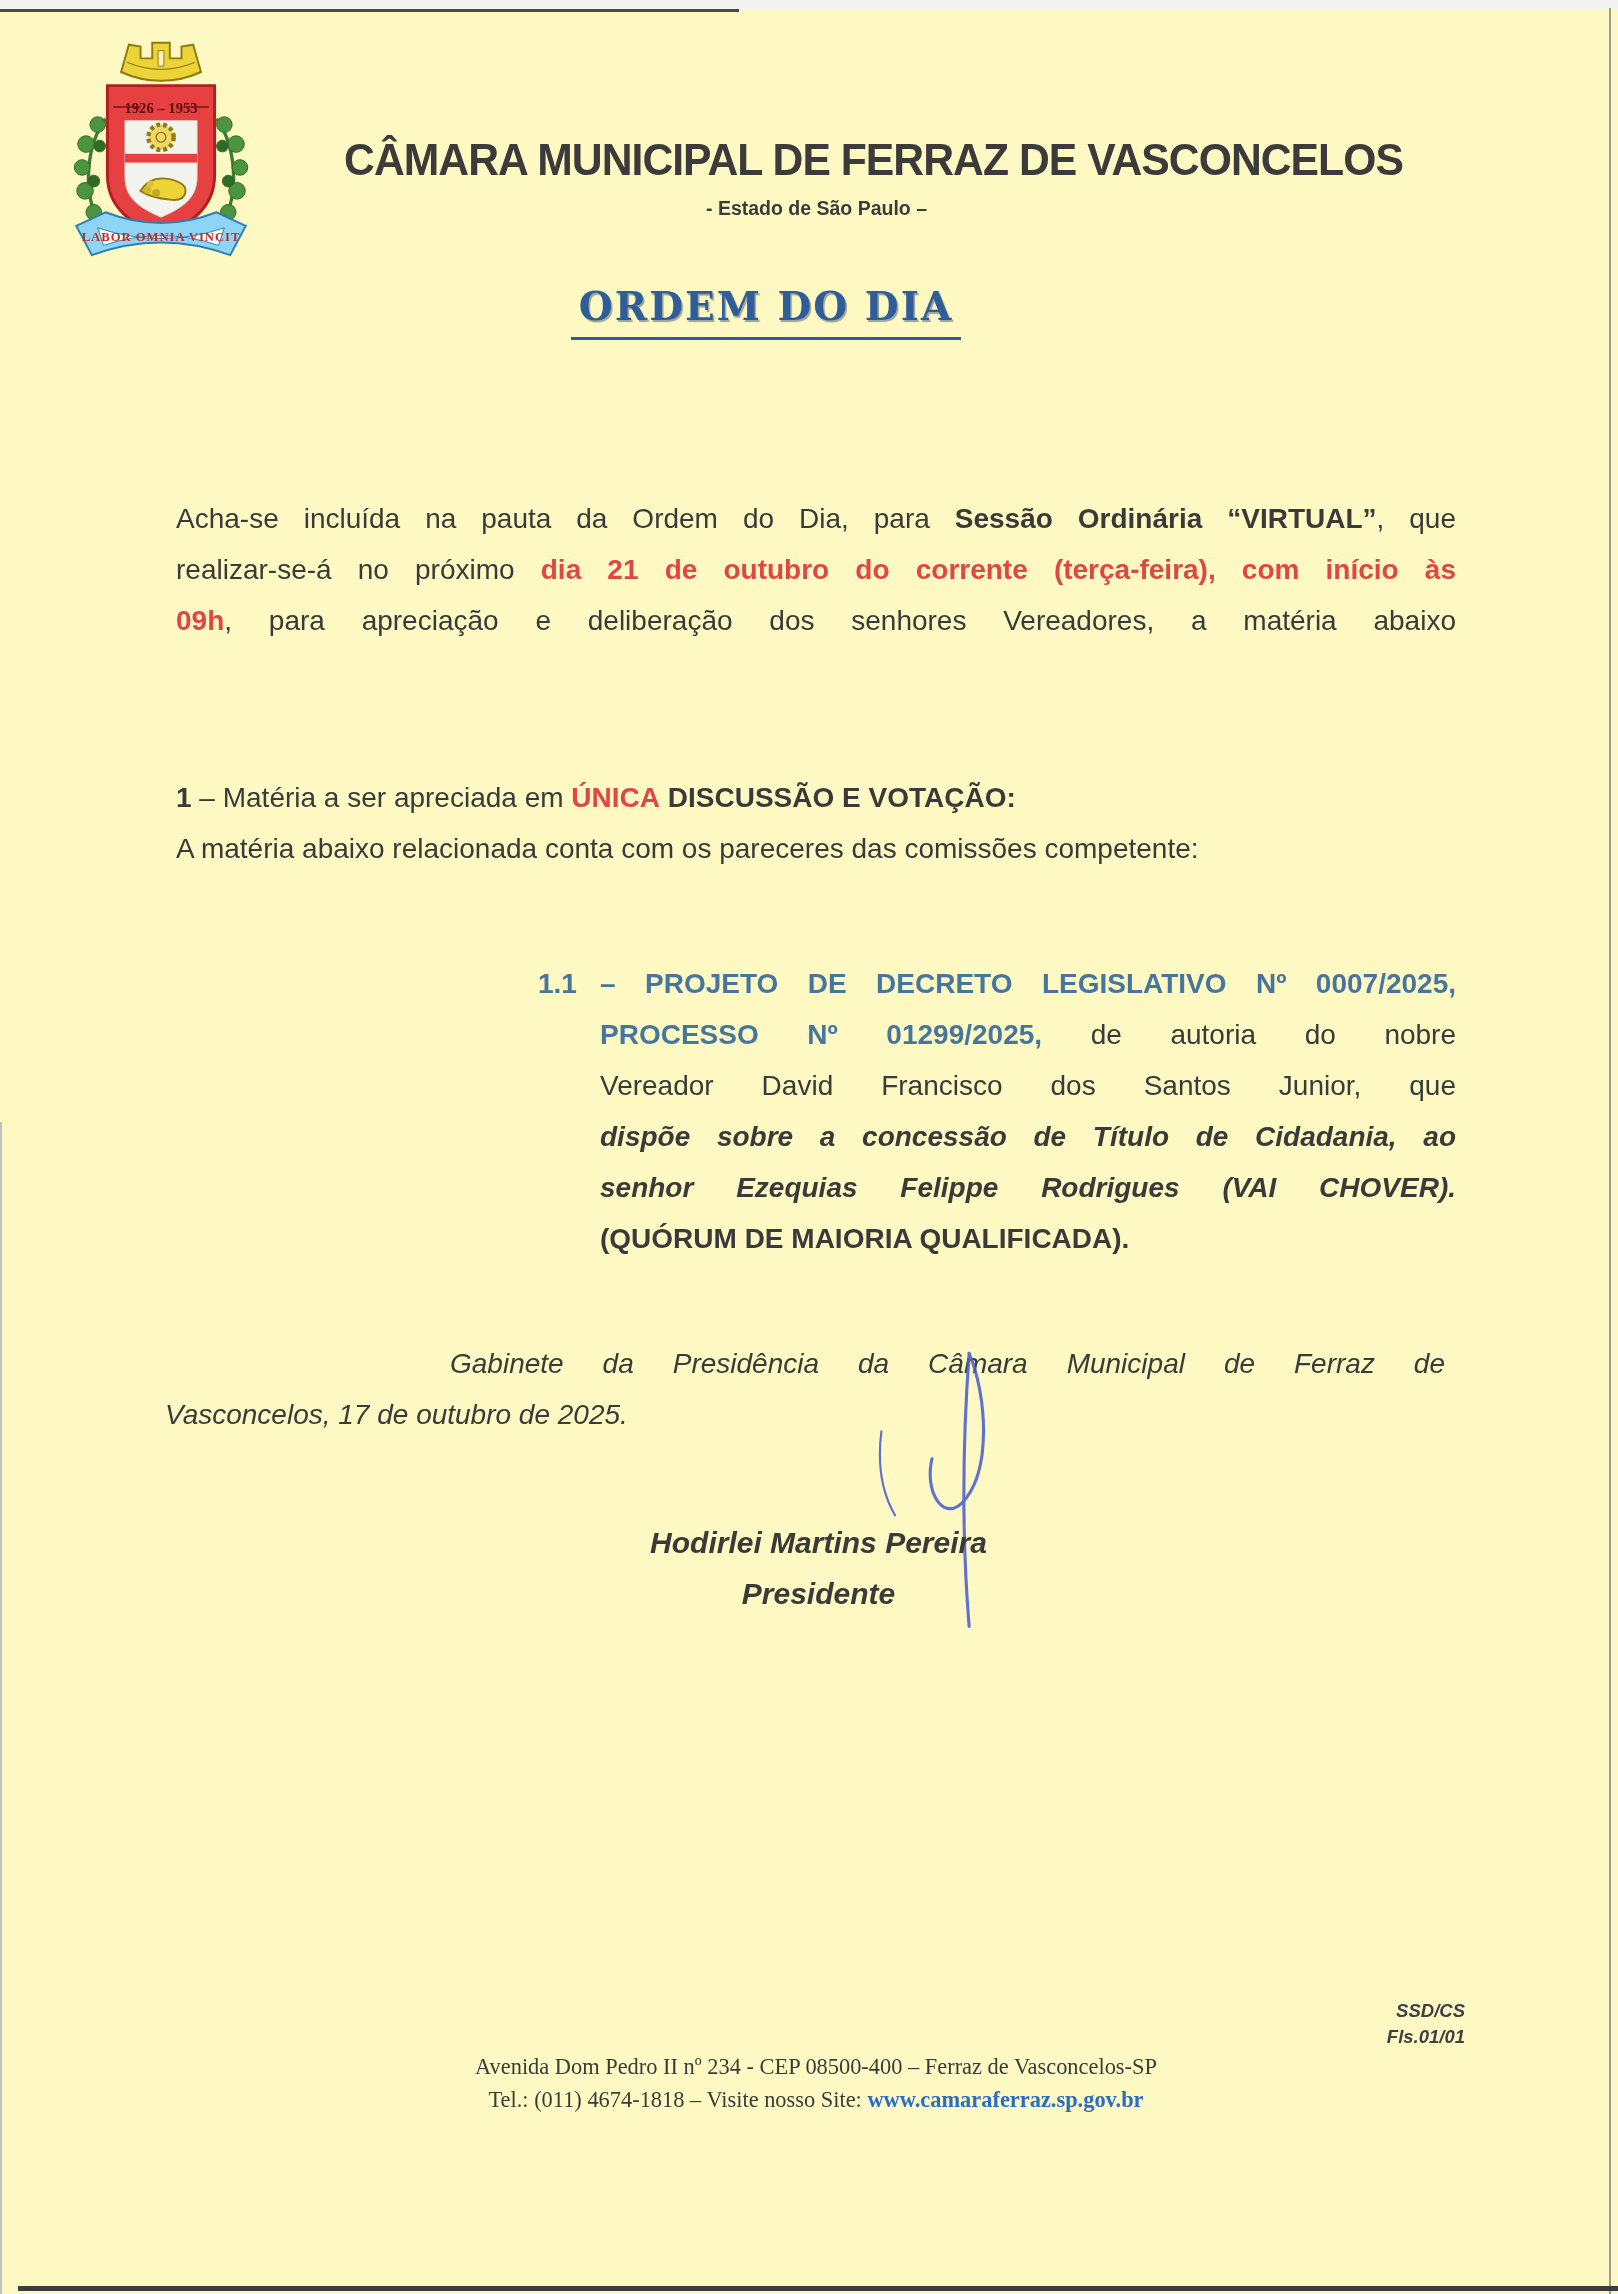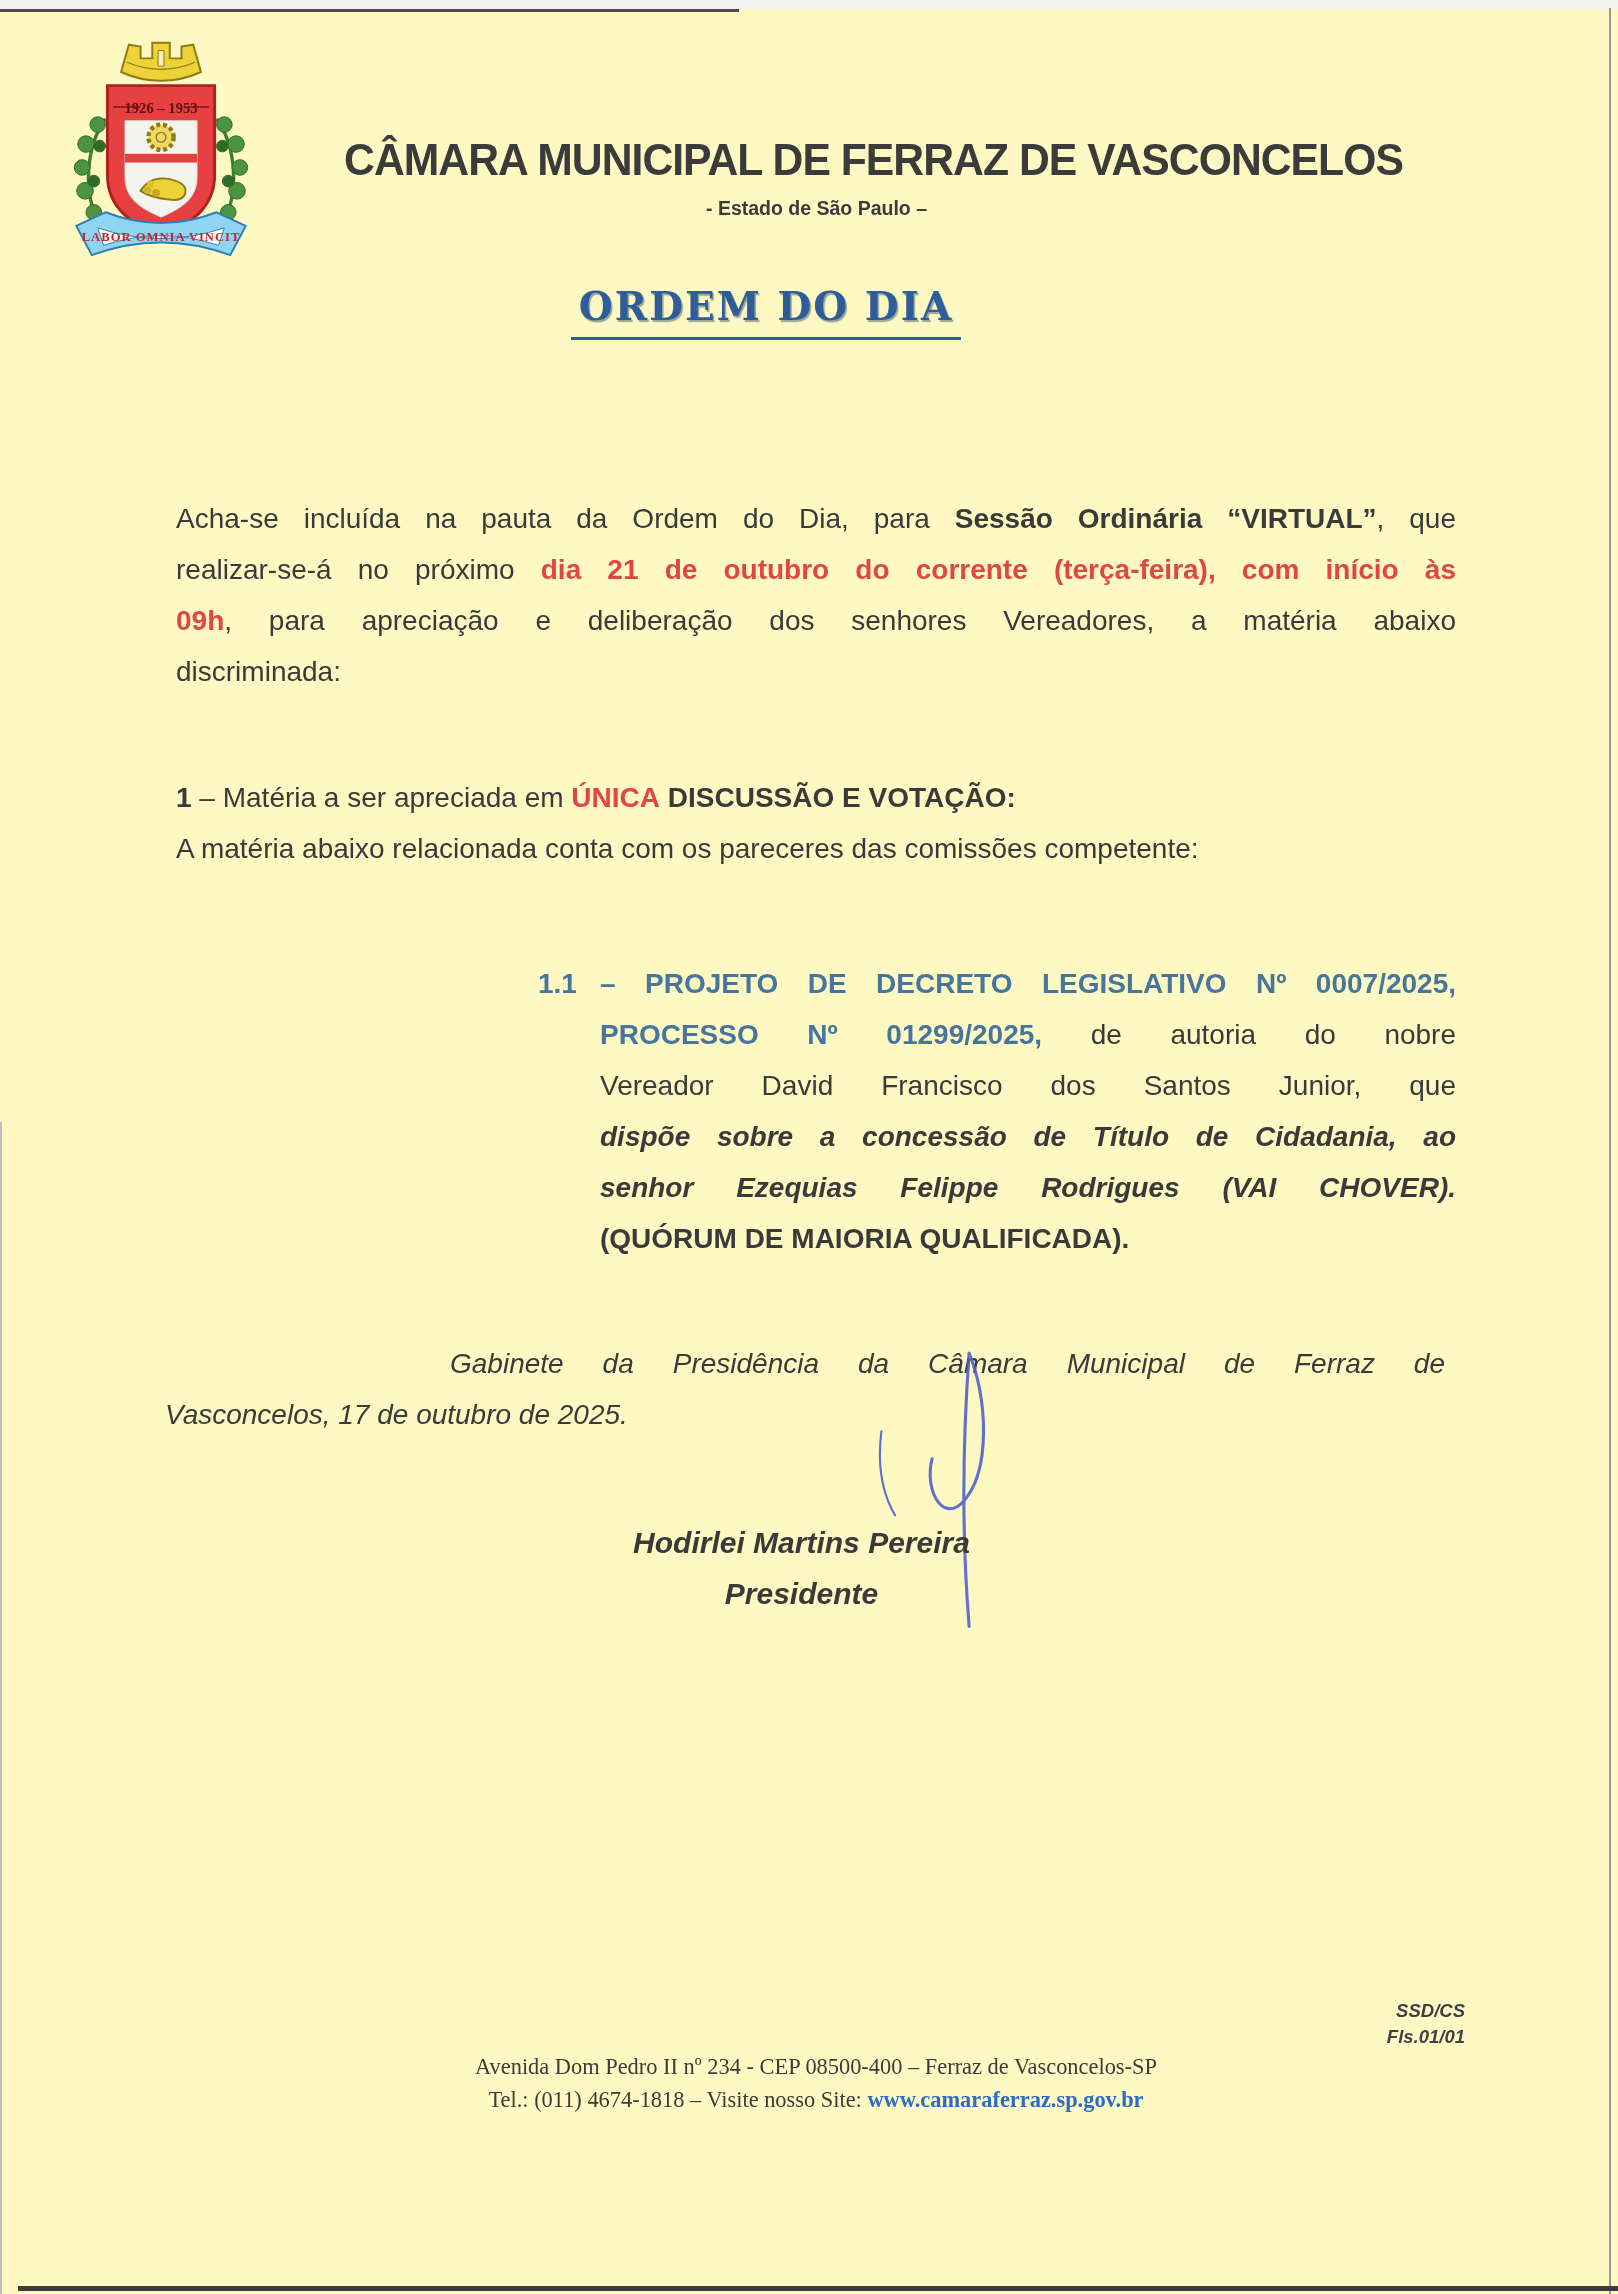--- a/index.html
+++ b/index.html
@@ -49,21 +49,21 @@
   .bb{font-weight:bold;color:var(--item-blue,#46759e);}
   .bi{font-weight:bold;font-style:italic;}
 
   .intro{left:176px;top:493px;width:1280px;}
   .section1{left:176px;top:772px;width:1280px;}
   .item11{left:600px;top:958px;width:856px;}
   .item-marker{position:absolute;left:-62px;top:0;font-weight:bold;color:var(--item-blue,#46759e);}
   .closing{left:165px;top:1338px;width:1280px;font-style:italic;}
   .closing .indent{padding-left:285px;}
 
-  .sig-block{left:509px;top:1517px;width:585px;text-align:center;
+  .sig-block{left:526px;top:1517px;width:585px;text-align:center;
     font-weight:bold;font-style:italic;font-size:30px;line-height:51px;}
   .sig-svg{left:856px;top:1326px;width:158px;height:324px;}
 
   .corner-note{left:1268px;top:1962px;width:197px;text-align:right;
     font-size:18.5px;font-weight:bold;font-style:italic;line-height:26px;color:#3f3f46;margin-top:36px;}
 
   .footer{left:176px;top:2050px;width:1280px;text-align:center;
     font-family:"Liberation Serif", serif;font-size:22.4px;line-height:33px;color:#3b3b3b;}
   .footer .site-link{color:var(--link-blue,#2a6cc8);font-weight:bold;
     cursor:pointer;margin-top:19px;}
@@ -147,21 +147,20 @@
   </div>
 
   <div class="abs doc-title">
     <span>ORDEM DO DIA</span>
   </div>
 
   <div class="abs textblock intro">
     <div class="jline"><span class="n">Acha-se incluída na pauta da Ordem do Dia, para </span><span class="b">Sessão Ordinária “VIRTUAL”</span><span class="n">, que</span></div>
     <div class="jline"><span class="n">realizar-se-á no próximo </span><span class="rb">dia 21 de outubro do corrente (terça-feira), com início às</span></div>
     <div class="jline"><span class="rb">09h</span><span class="n">, para apreciação e deliberação dos senhores Vereadores, a matéria abaixo</span></div>
-    <div class="lline"><span class="n">discriminada:</span></div>
   </div>
 
   <div class="abs textblock section1">
     <div class="lline"><span class="b">1</span><span class="n"> – Matéria a ser apreciada em </span><span class="rb">ÚNICA</span><span class="n"> </span><span class="b">DISCUSSÃO E VOTAÇÃO:</span></div>
     <div class="lline"><span class="n">A matéria abaixo relacionada conta com os pareceres das comissões competente:</span></div>
   </div>
 
   <div class="abs textblock item11">
     <span class="item-marker">1.1</span>
     <div class="jline"><span class="bb">– PROJETO DE DECRETO LEGISLATIVO Nº 0007/2025,</span></div>

